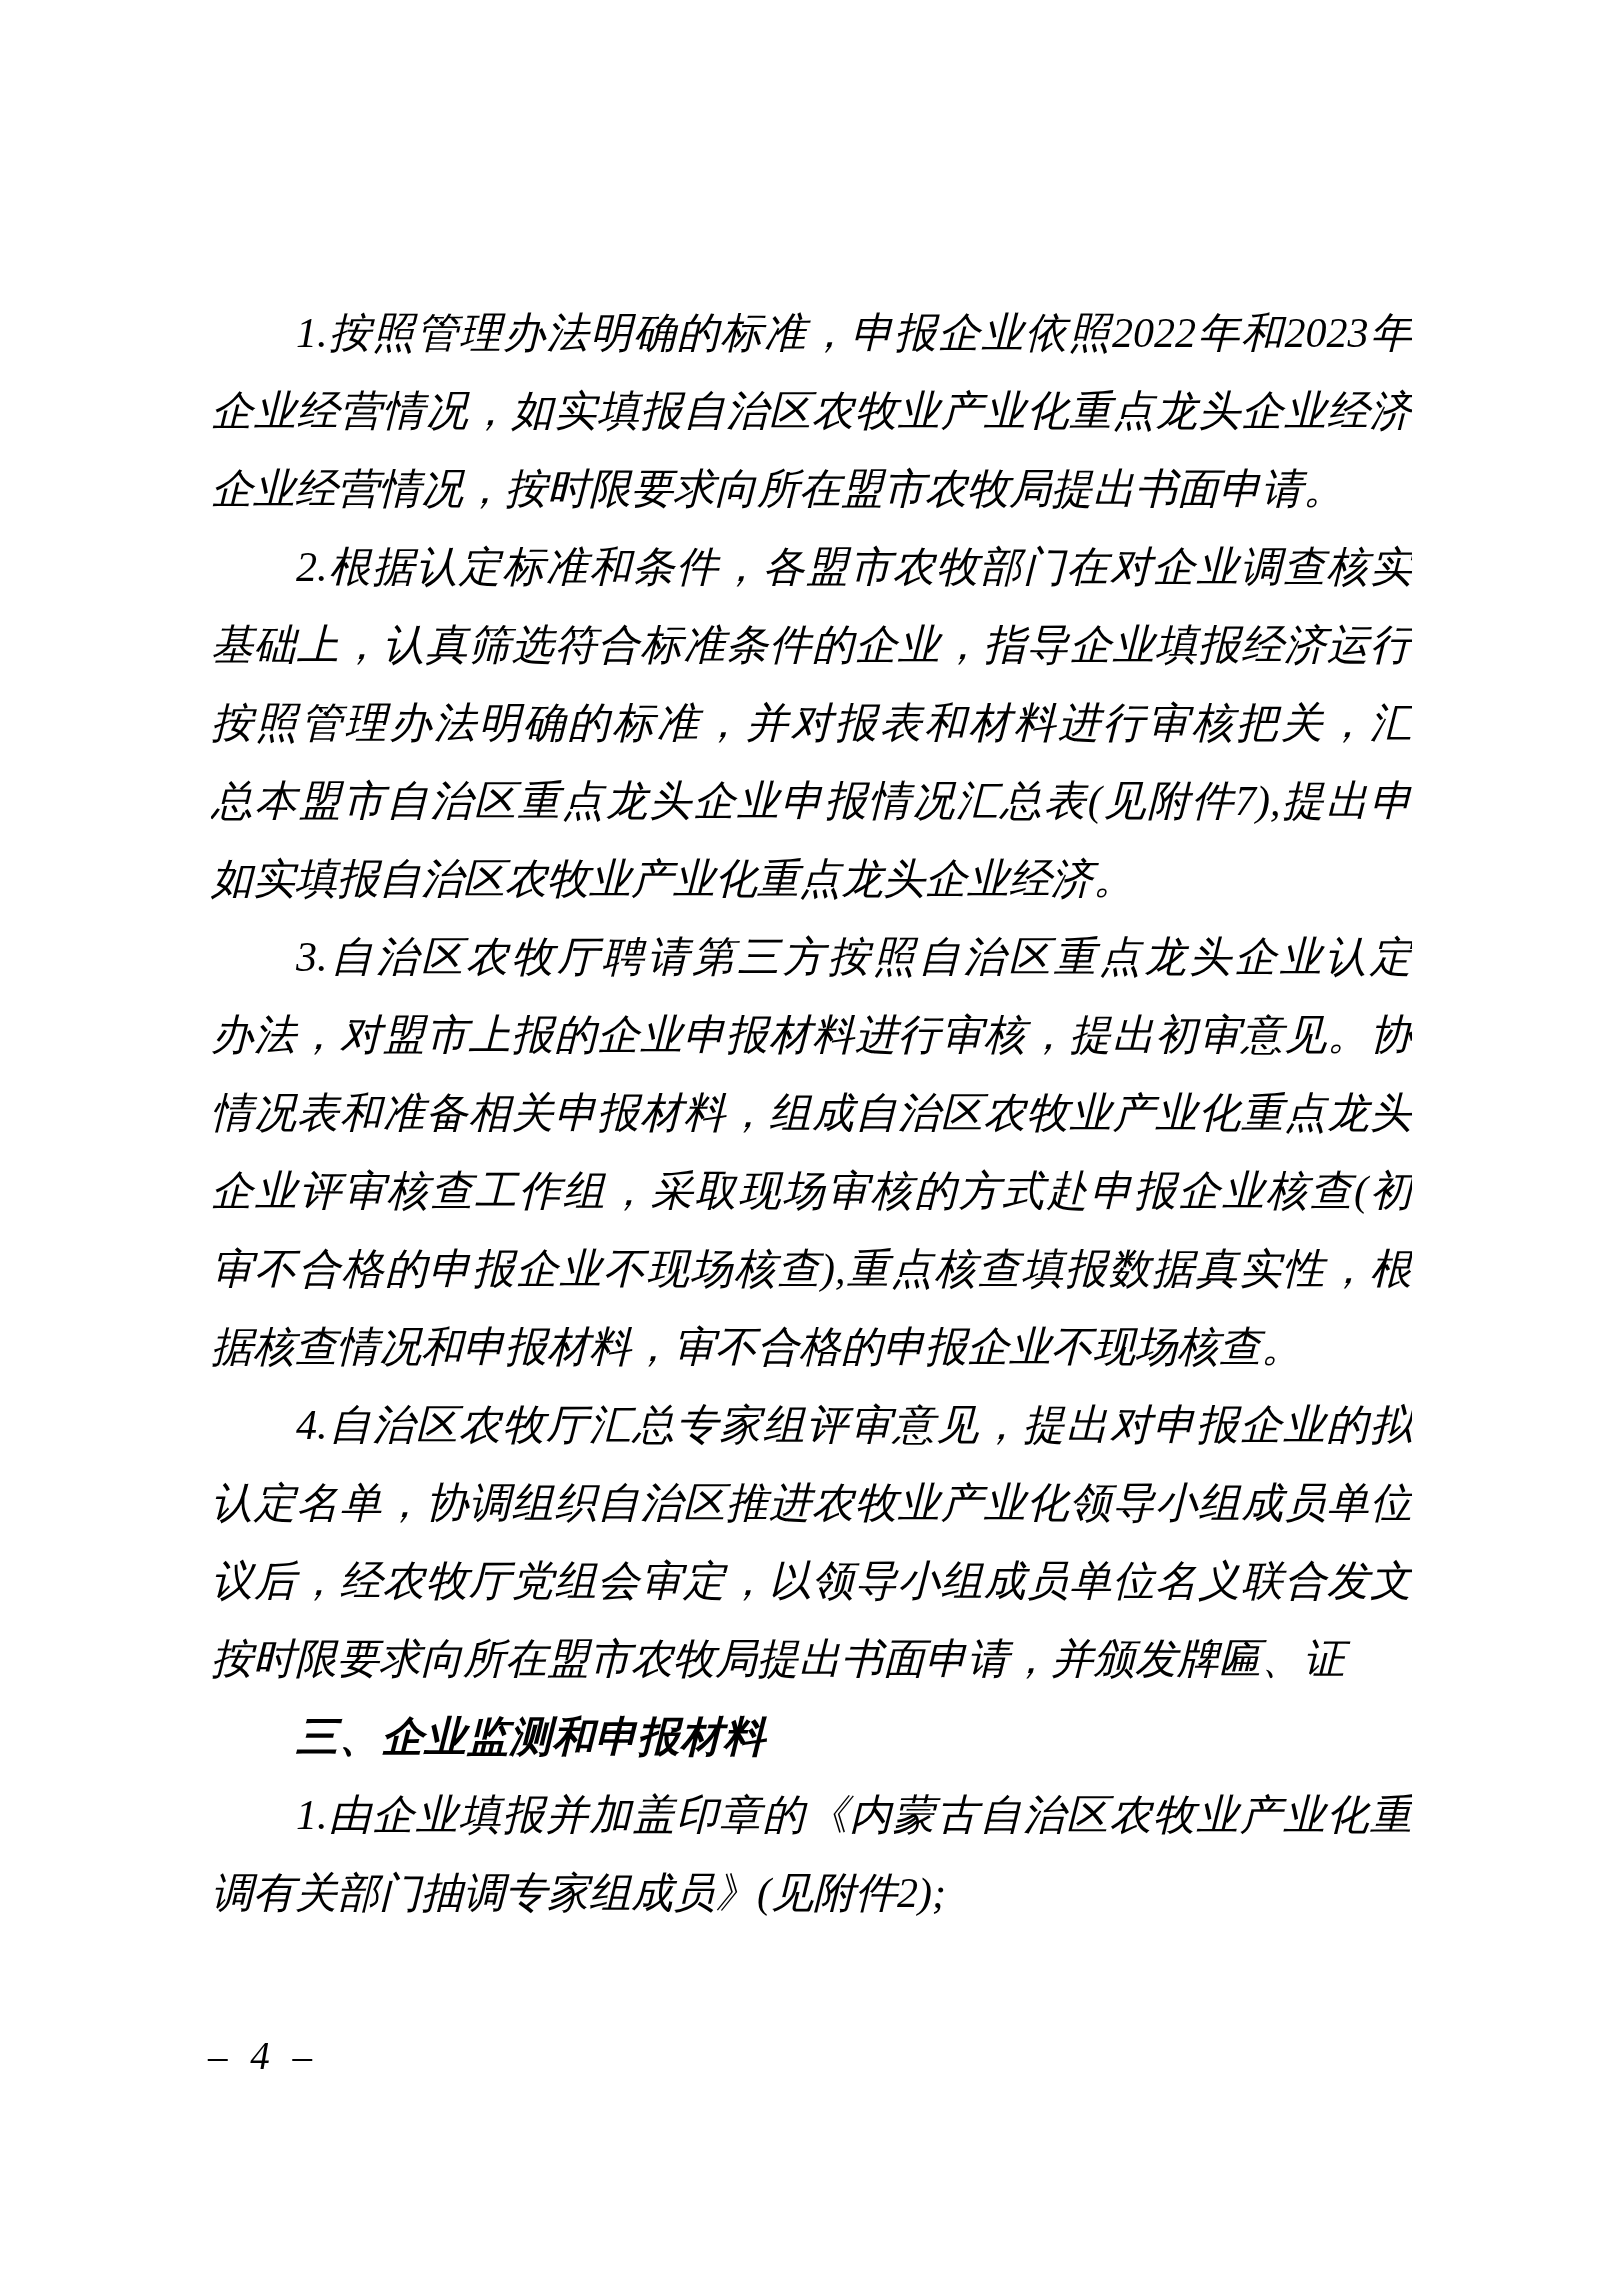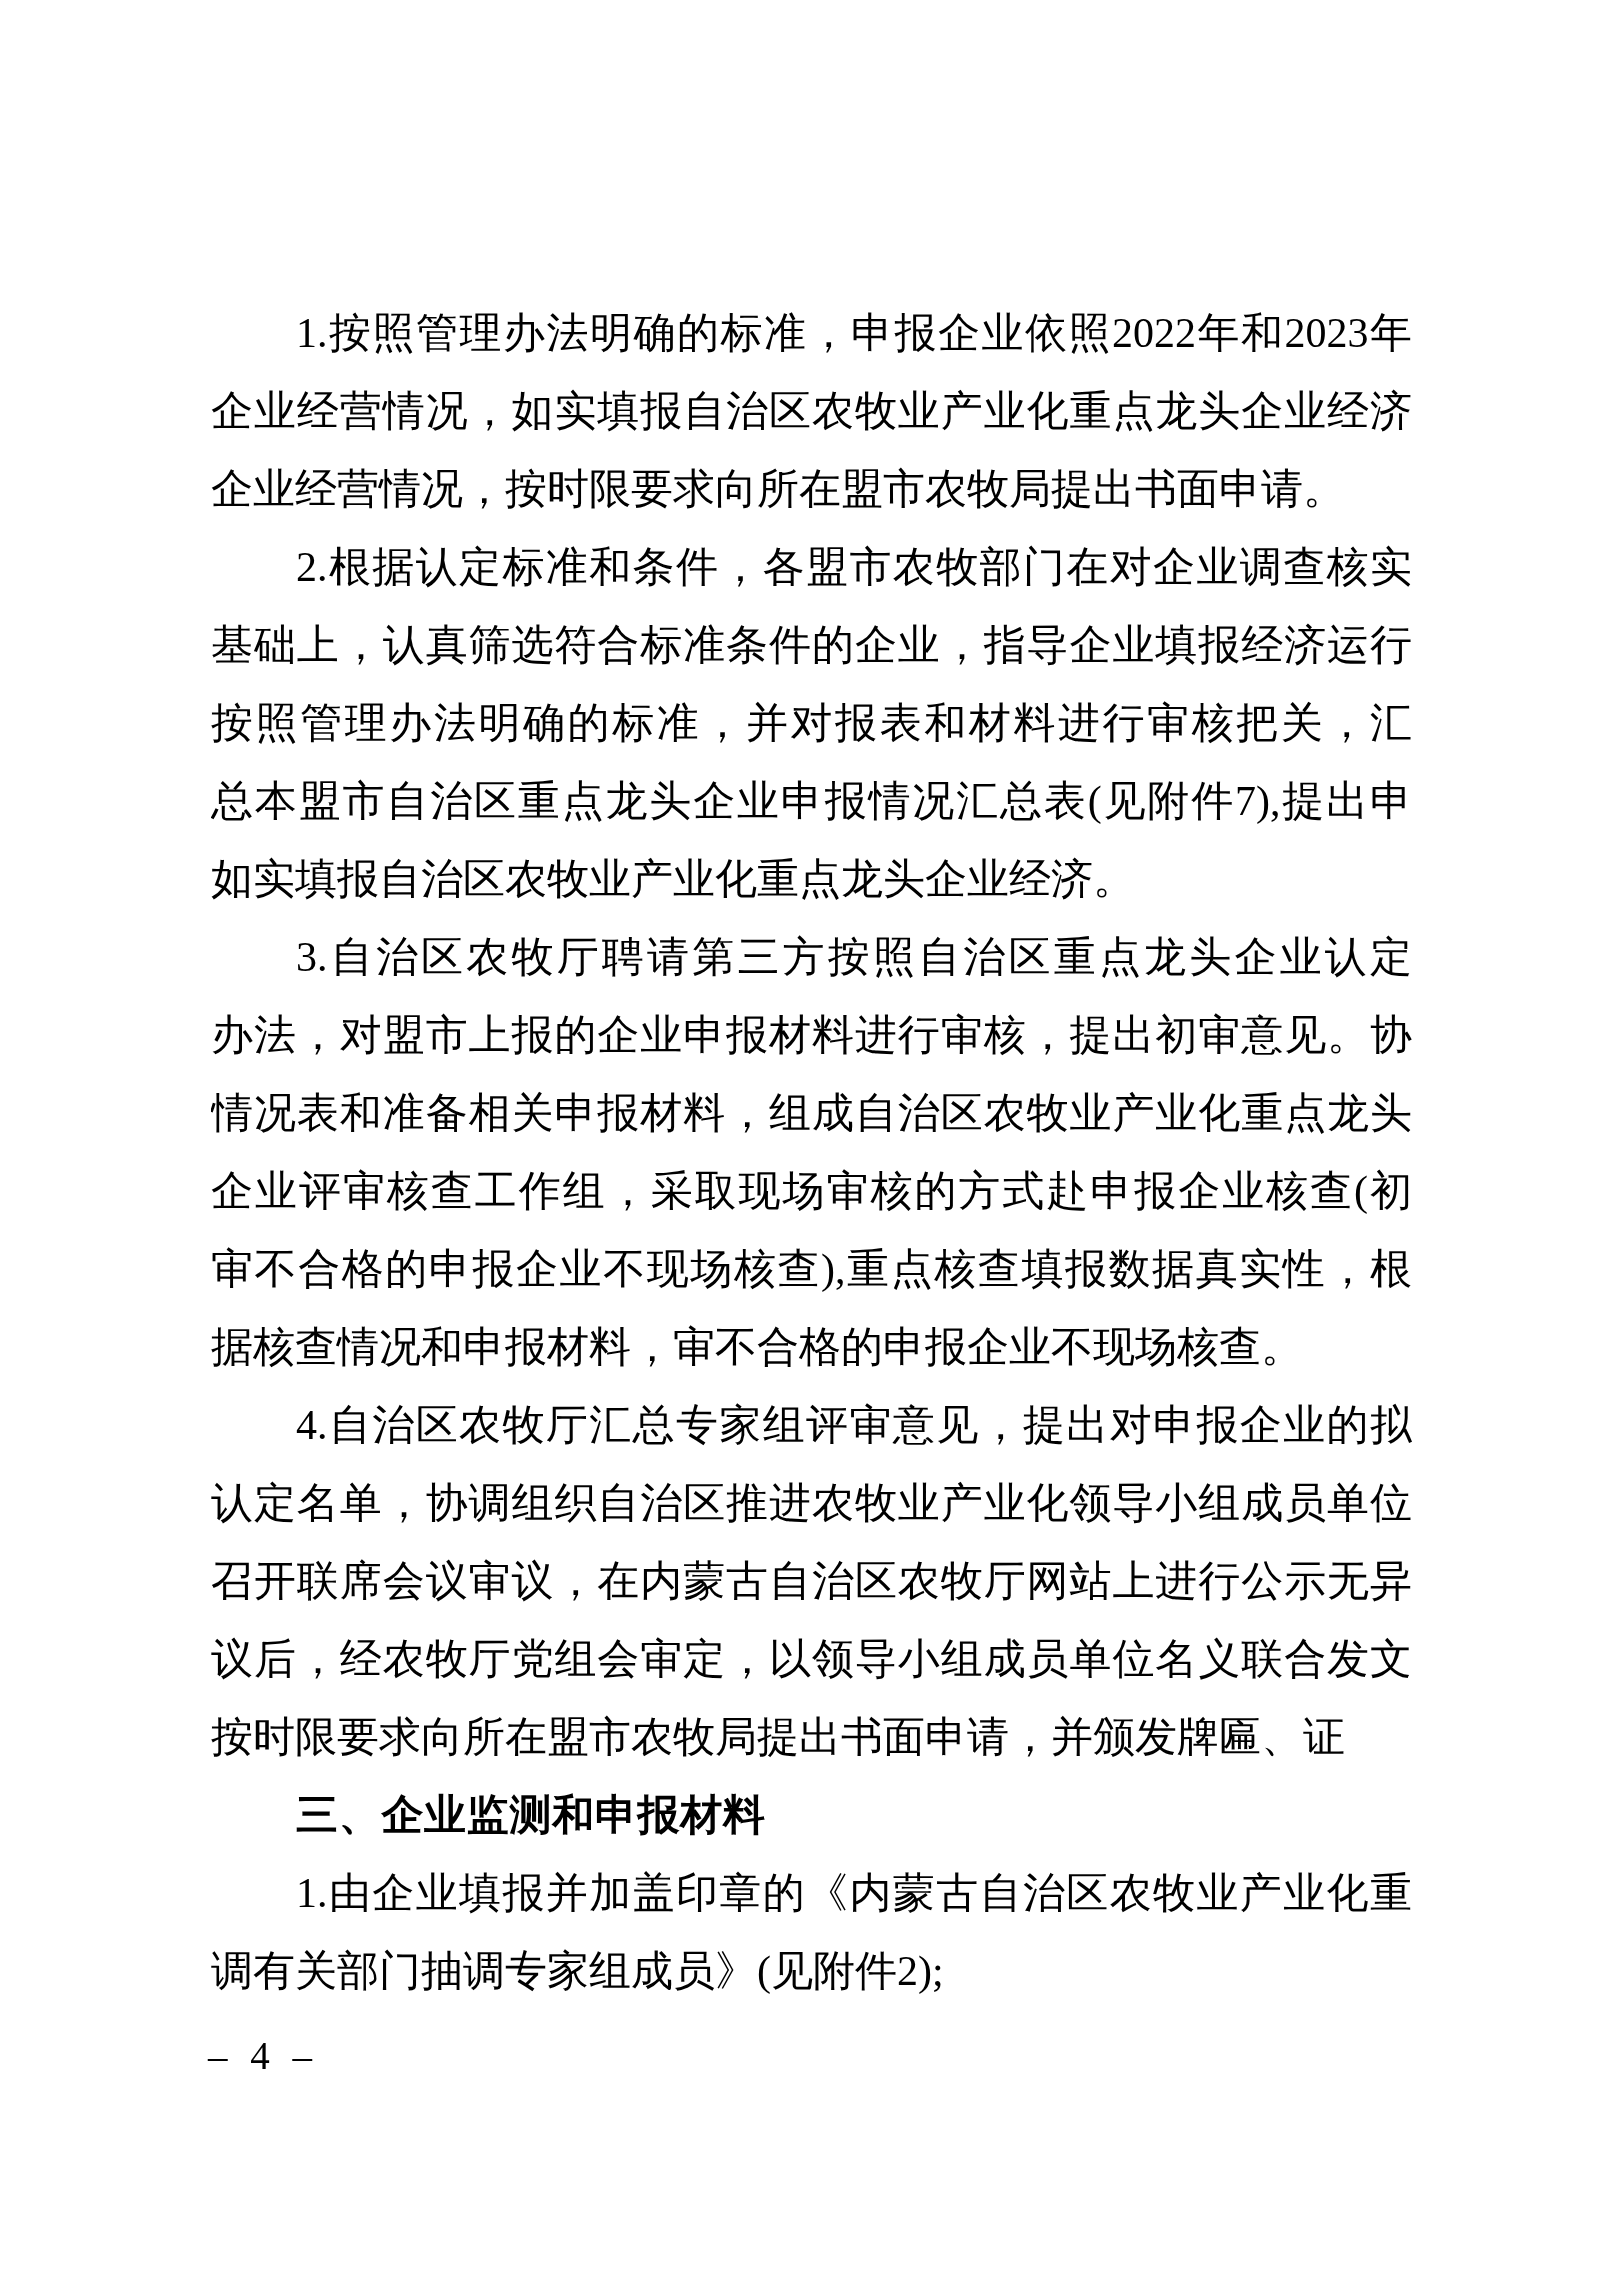--- a/index.html
+++ b/index.html
@@ -9,20 +9,21 @@
     background: #ffffff;
   }
   .page {
     position: relative;
     width: 1623px;
     height: 2295px;
     background: #ffffff;
     overflow: hidden;
     font-family: "Liberation Serif", "DejaVu Serif", serif;
     color: #000000;
+    font-style: italic;
   }
   .text-block {
     position: absolute;
     left: 211px;
     top: 294px;
     width: 1201px;
   }
   .line {
     height: 78px;
     line-height: 78px;
@@ -72,21 +73,20 @@
       <div class="line justify">总本盟市自治区重点龙头企业申报情况汇总表(见附件7),提出申</div>
       <div class="line">如实填报自治区农牧业产业化重点龙头企业经济。</div>
       <div class="line indent justify">3.自治区农牧厅聘请第三方按照自治区重点龙头企业认定</div>
       <div class="line justify">办法，对盟市上报的企业申报材料进行审核，提出初审意见。协</div>
       <div class="line justify">情况表和准备相关申报材料，组成自治区农牧业产业化重点龙头</div>
       <div class="line justify">企业评审核查工作组，采取现场审核的方式赴申报企业核查(初</div>
       <div class="line justify">审不合格的申报企业不现场核查),重点核查填报数据真实性，根</div>
       <div class="line">据核查情况和申报材料，审不合格的申报企业不现场核查。</div>
       <div class="line indent justify">4.自治区农牧厅汇总专家组评审意见，提出对申报企业的拟</div>
       <div class="line justify">认定名单，协调组织自治区推进农牧业产业化领导小组成员单位</div>
-      <div class="line justify">召开联席会议审议，在内蒙古自治区农牧厅网站上进行公示无异</div>
       <div class="line justify">议后，经农牧厅党组会审定，以领导小组成员单位名义联合发文</div>
       <div class="line">按时限要求向所在盟市农牧局提出书面申请，并颁发牌匾、证书。</div>
       <div class="line heading indent">三、企业监测和申报材料</div>
       <div class="line indent justify">1.由企业填报并加盖印章的《内蒙古自治区农牧业产业化重</div>
       <div class="line">调有关部门抽调专家组成员》(见附件2);</div>
     </main>
 
   <footer>
     <span class="page-number">– 4 –</span>
   </footer>

